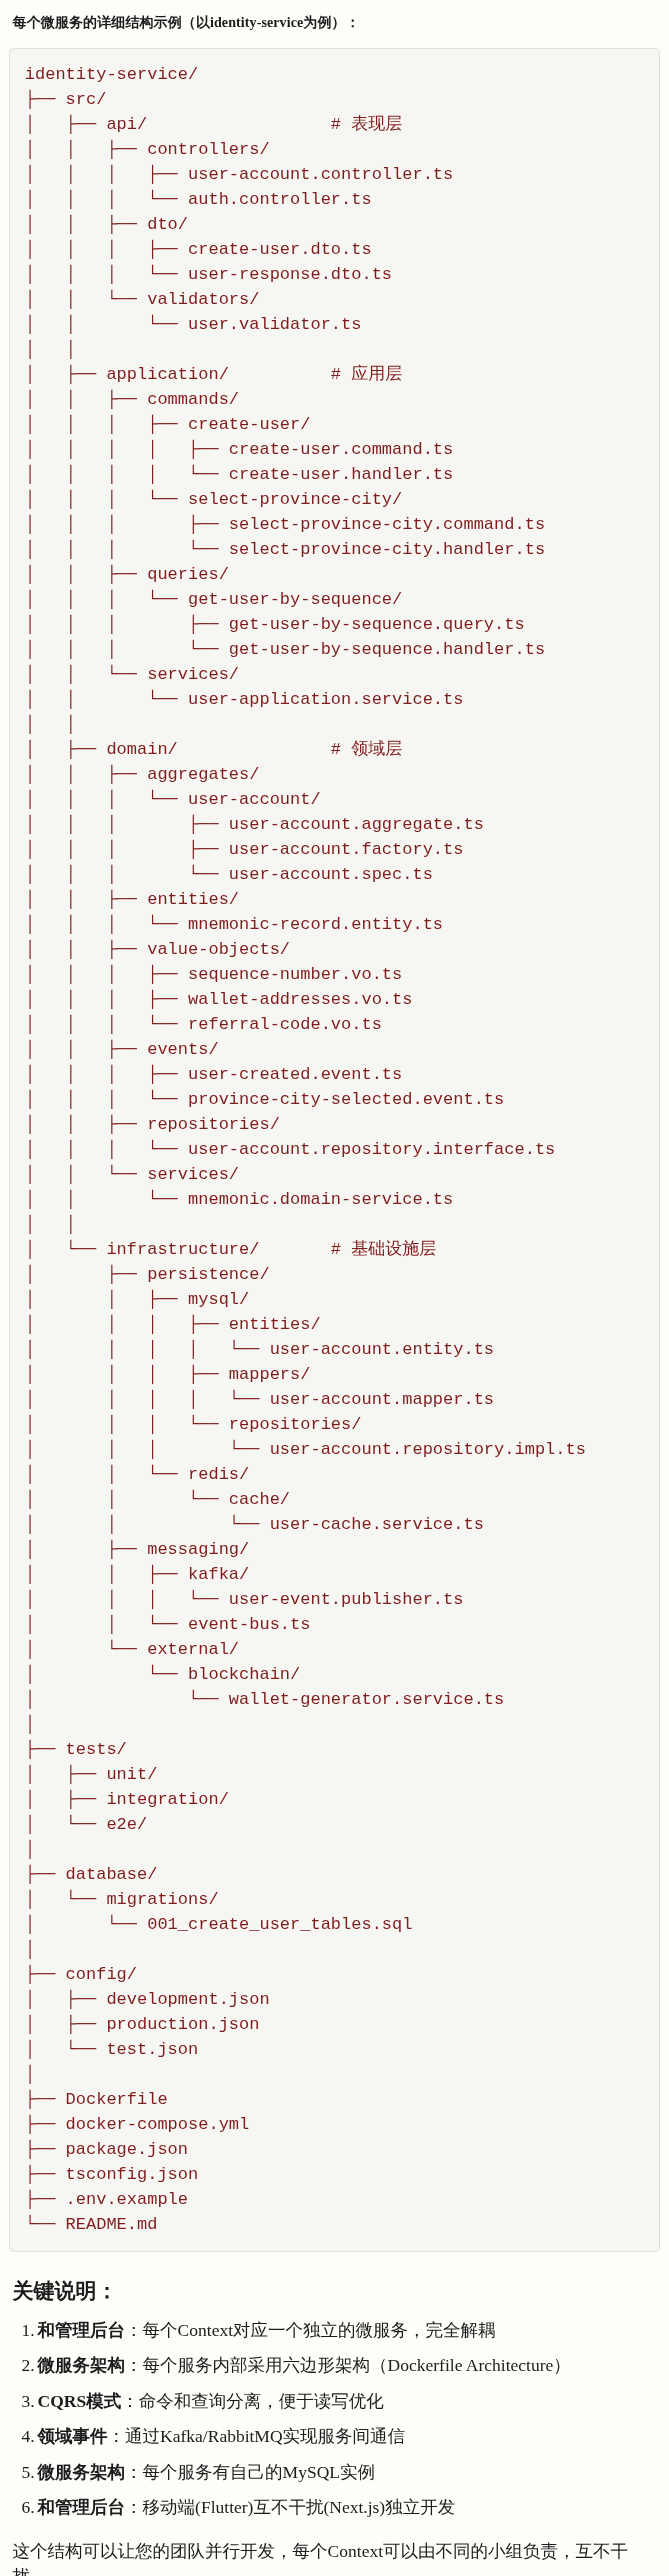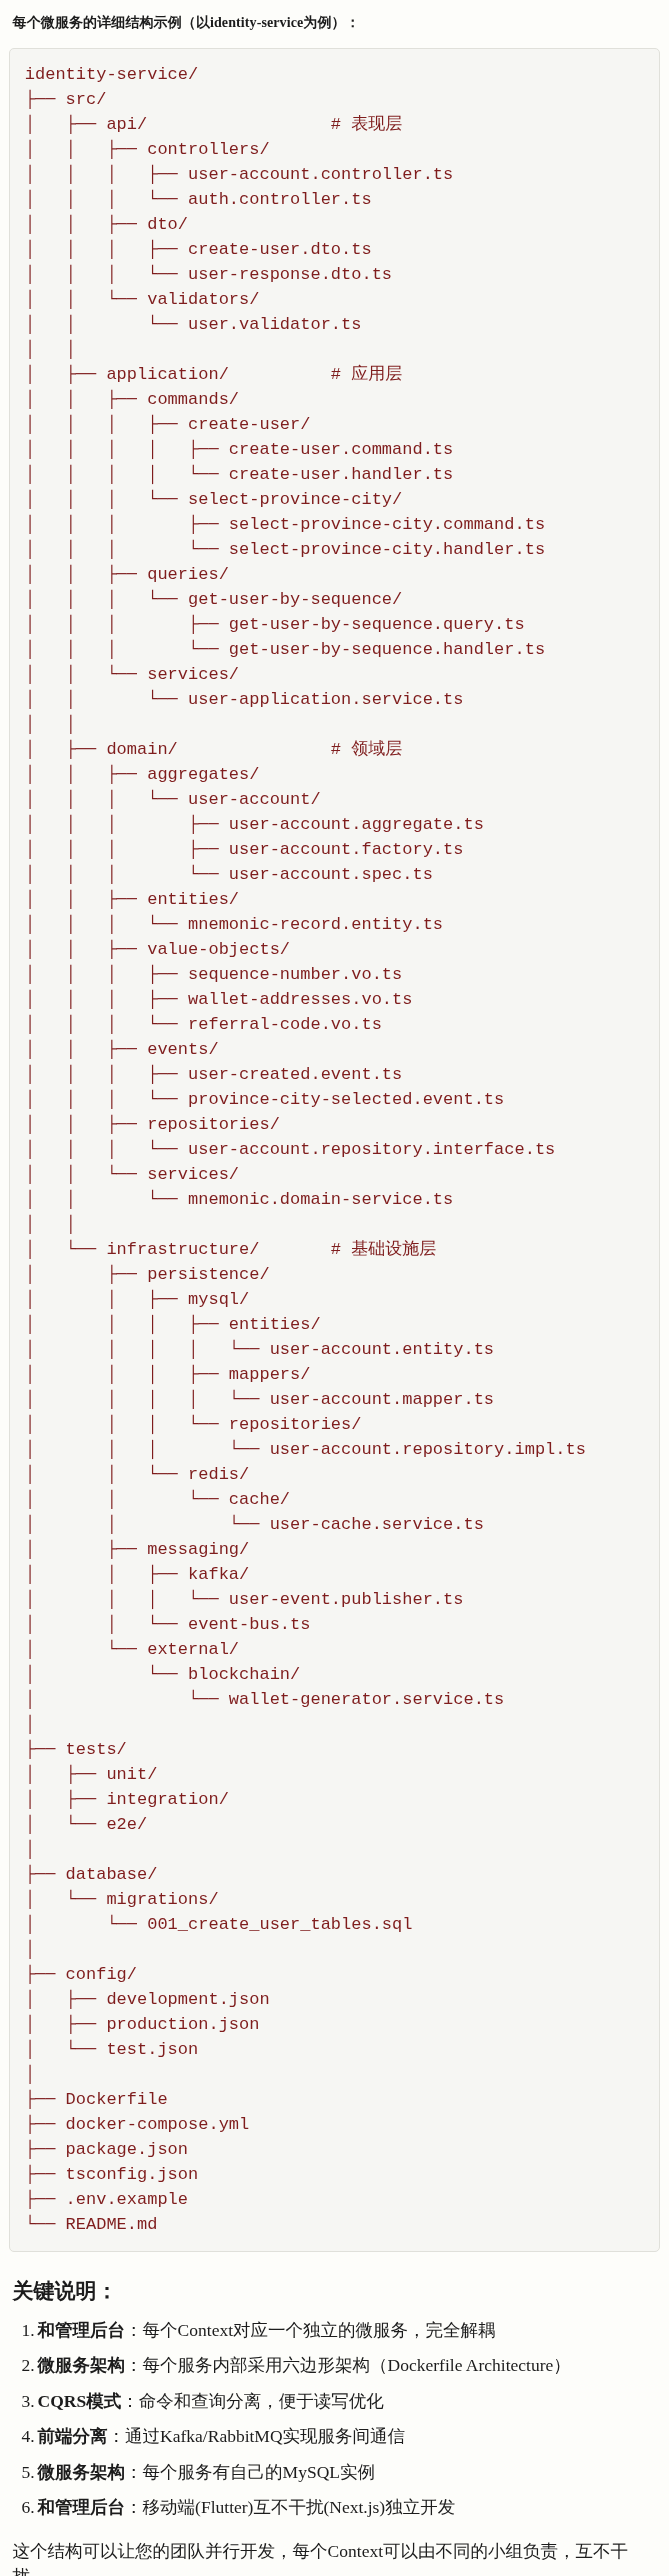--- a/index.html
+++ b/index.html
@@ -175,21 +175,21 @@
       <span class="note-body"><span class="note-label">微服务架构</span><span>：每个服务内部采用六边形架构（Dockerfile Architecture）</span></span>
     </div>
 
     <div class="note-item">
       <span class="note-num">3.</span>
       <span class="note-body"><span class="note-label">CQRS模式</span><span>：命令和查询分离，便于读写优化</span></span>
     </div>
 
     <div class="note-item">
       <span class="note-num">4.</span>
-      <span class="note-body"><span class="note-label">前端分离</span><span>：通过Kafka/RabbitMQ实现服务间通信</span></span>
+      <span class="note-body"><span class="note-label">领域事件</span><span>：通过Kafka/RabbitMQ实现服务间通信</span></span>
     </div>
 
     <div class="note-item">
       <span class="note-num">5.</span>
       <span class="note-body"><span class="note-label">微服务架构</span><span>：每个服务有自己的MySQL实例</span></span>
     </div>
 
     <div class="note-item">
       <span class="note-num">6.</span>
       <span class="note-body"><span class="note-label">和管理后台</span><span>：移动端(Flutter)互不干扰(Next.js)独立开发</span></span>

